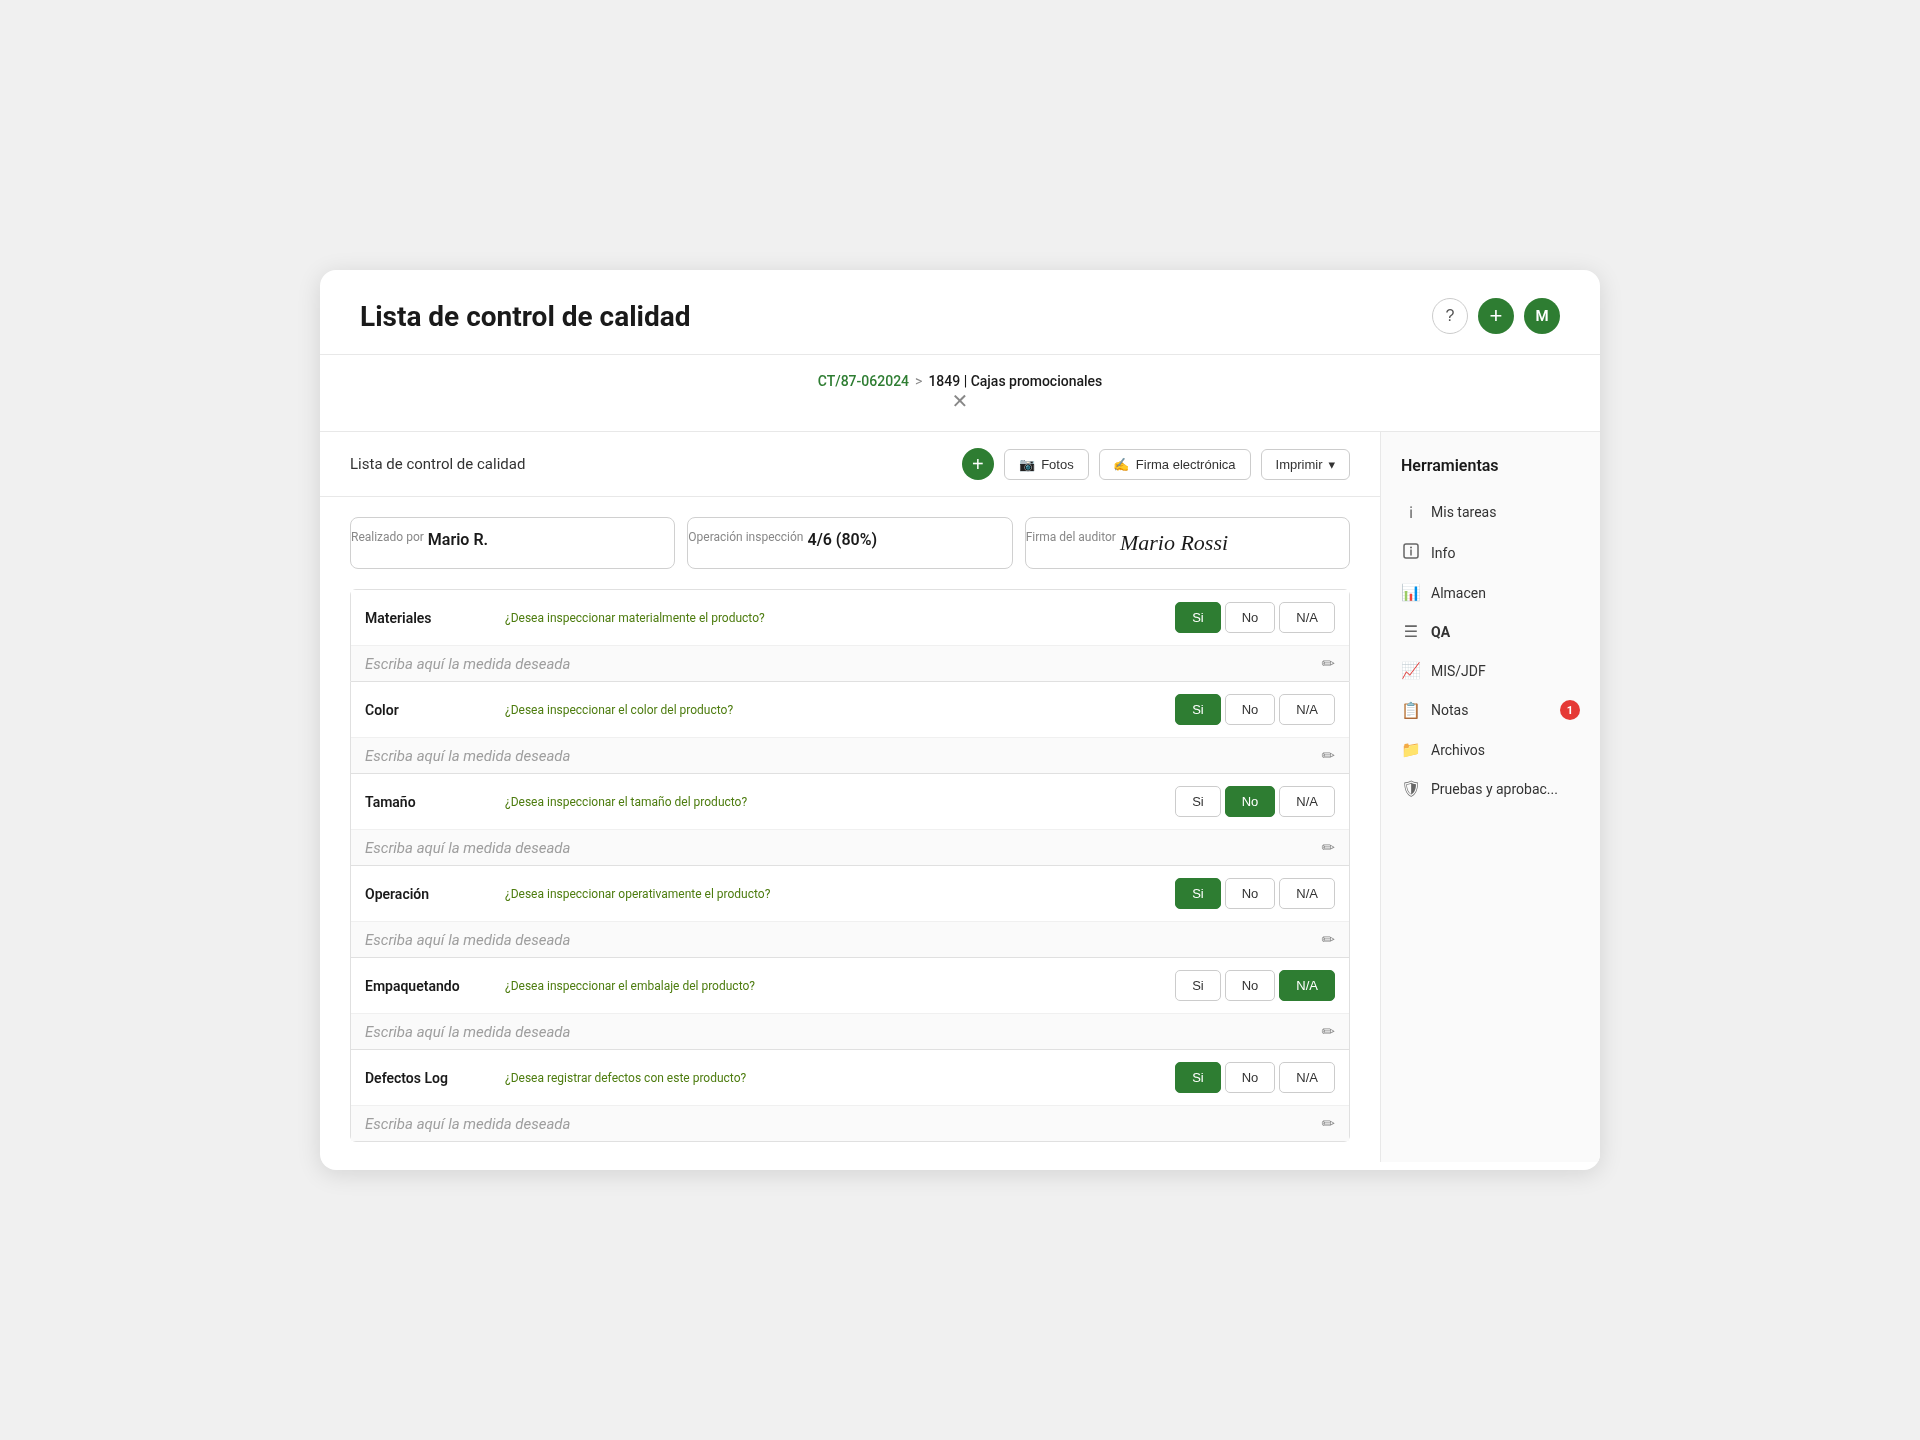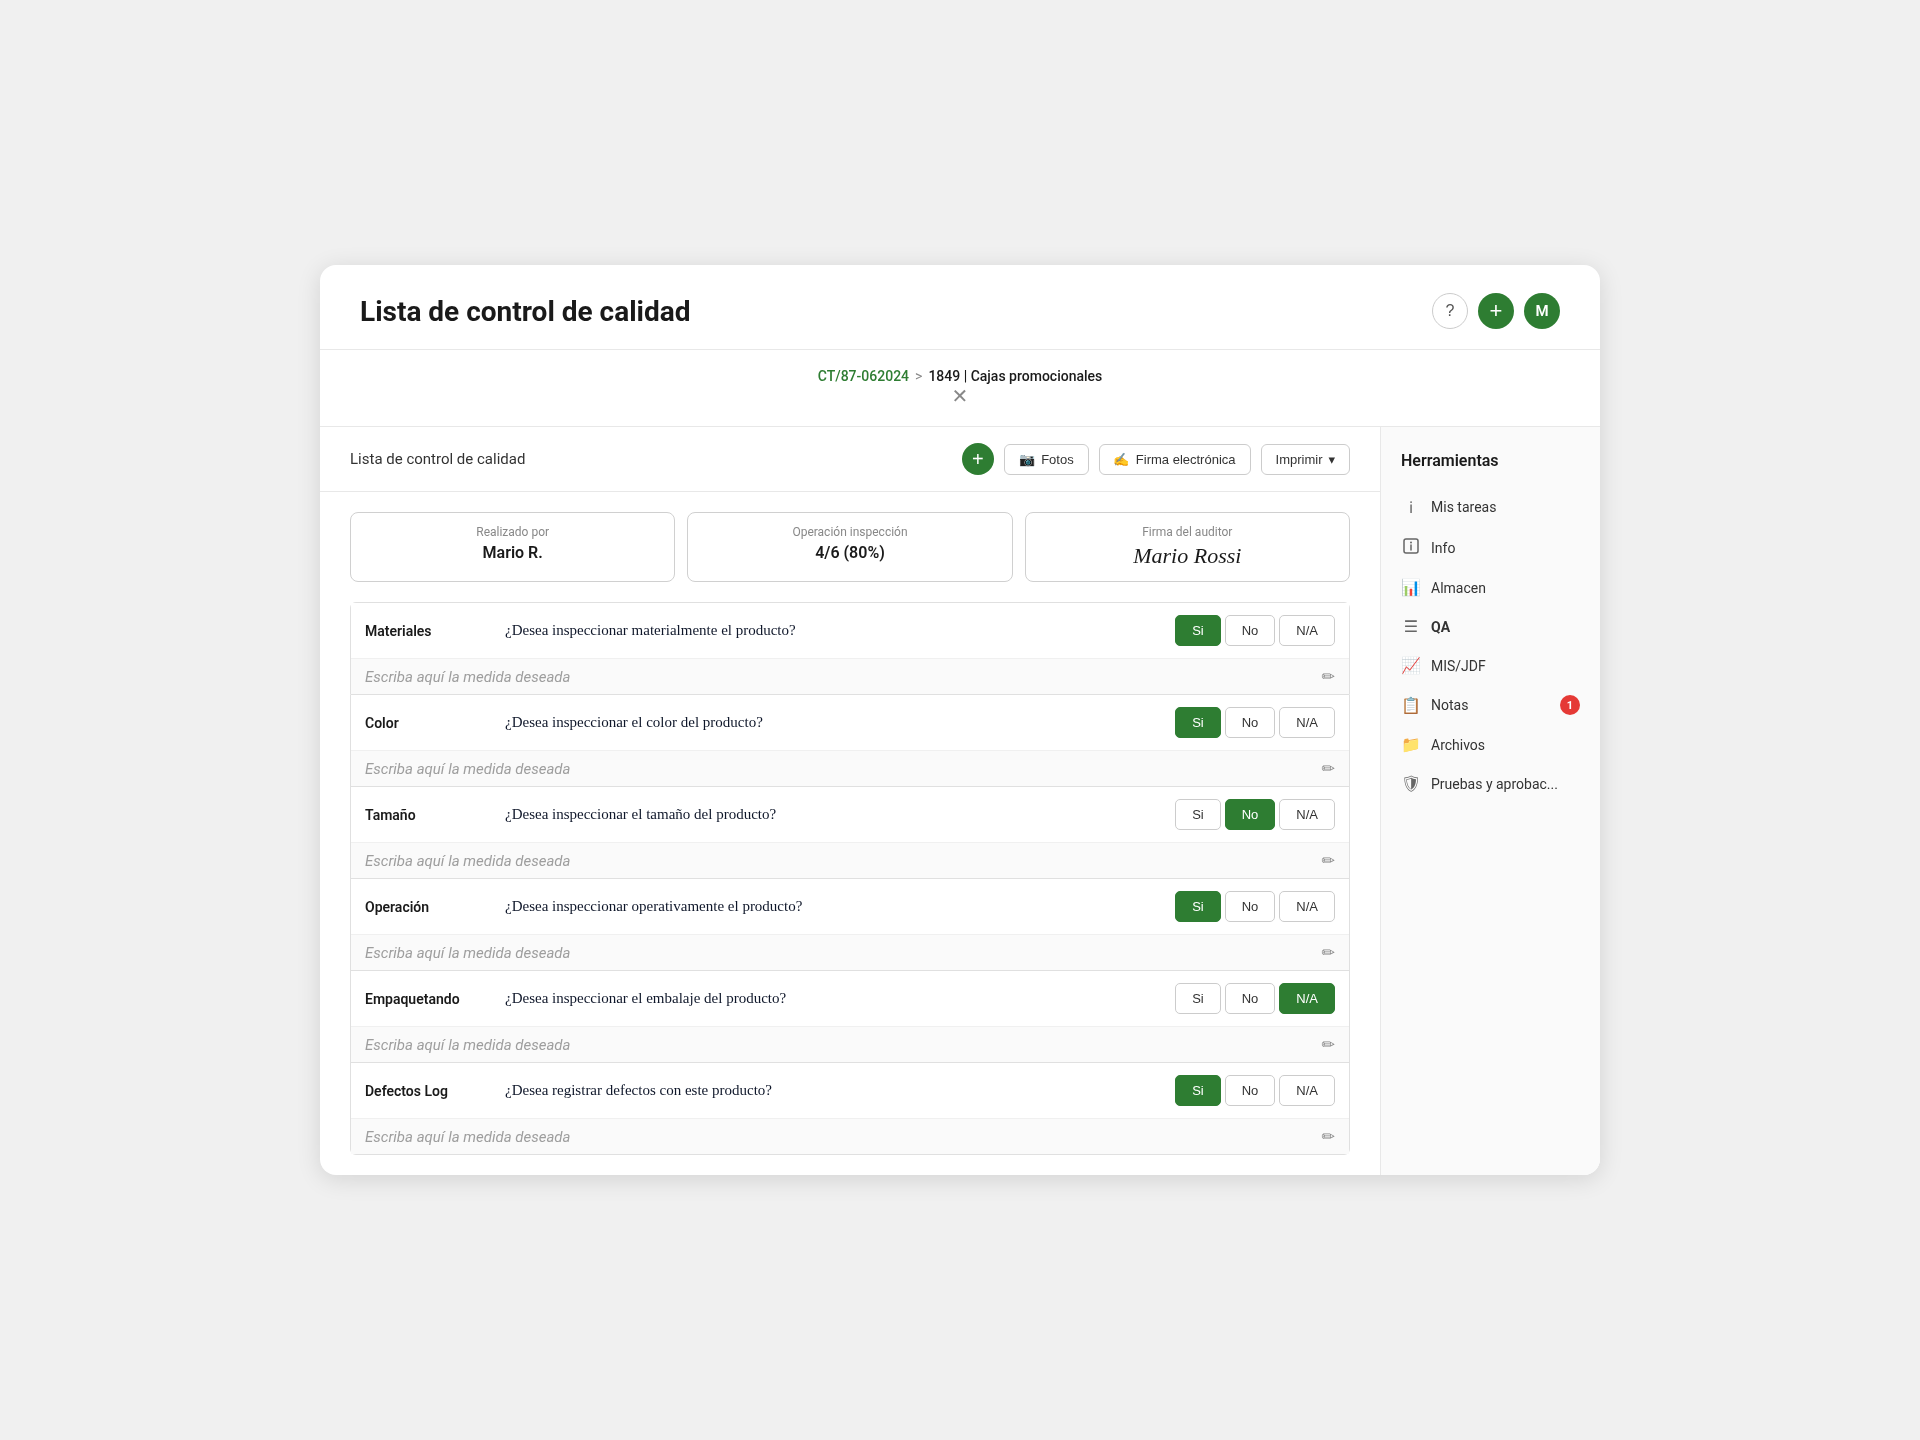--- a/index.html
+++ b/index.html
@@ -163,21 +163,21 @@
       gap: 0;
       padding: 20px 30px;
       gap: 12px;
     }
     .info-card {
       flex: 1;
       border: 1.5px solid #d0d0d0;
       border-radius: 8px;
       padding: 12px 0;
       display: flex;
-      flex-direction: column;
+      flex-direction: row;
       gap: 4px;
     }
     .info-card-label {
       font-size: 12px;
       color: #888;
       text-align: center;
     }
     .info-card-value {
       font-size: 16px;
       font-weight: 600;
@@ -219,23 +219,22 @@
     }
     .inspection-category {
       font-weight: 600;
       font-size: 14px;
       color: #1a1a1a;
       width: 130px;
       flex-shrink: 0;
     }
     .inspection-question {
       flex: 1;
-      font-size: 15px;
-      color: #0f172a;
-      font-family: Liberation Serif, serif;
+      font-size: 12px;
+      color: #4d7c0f;
     }
     .btn-group {
       display: flex;
       gap: 4px;
     }
     .btn-choice {
       padding: 7px 16px;
       border-radius: 5px;
       border: 1.5px solid #ccc;
       background: #fff;

